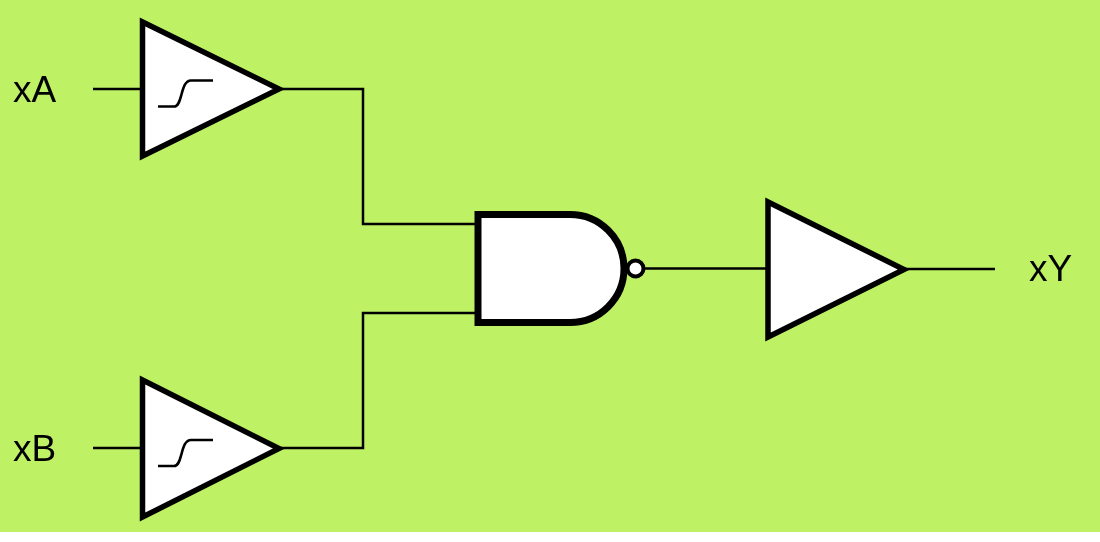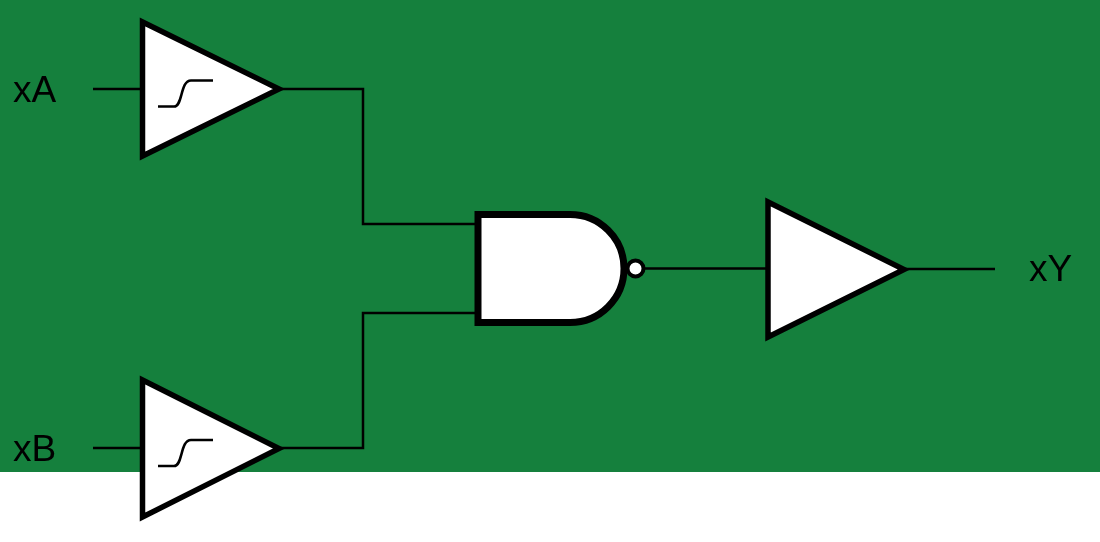--- a/index.html
+++ b/index.html
@@ -7,22 +7,22 @@
     padding: 0;
     background: #ffffff;
     width: 1100px;
     height: 542px;
     overflow: hidden;
     font-family: "Liberation Sans", sans-serif;
   }
   .canvas {
     position: relative;
     width: 1100px;
-    height: 472px;
-    background: #15803d;
+    height: 532px;
+    background: #bef264;
   }
   svg {
     display: block;
     width: 1100px;
     height: 542px;
   }
   .wire {
     fill: none;
     stroke: #000000;
     stroke-width: 2.5;

